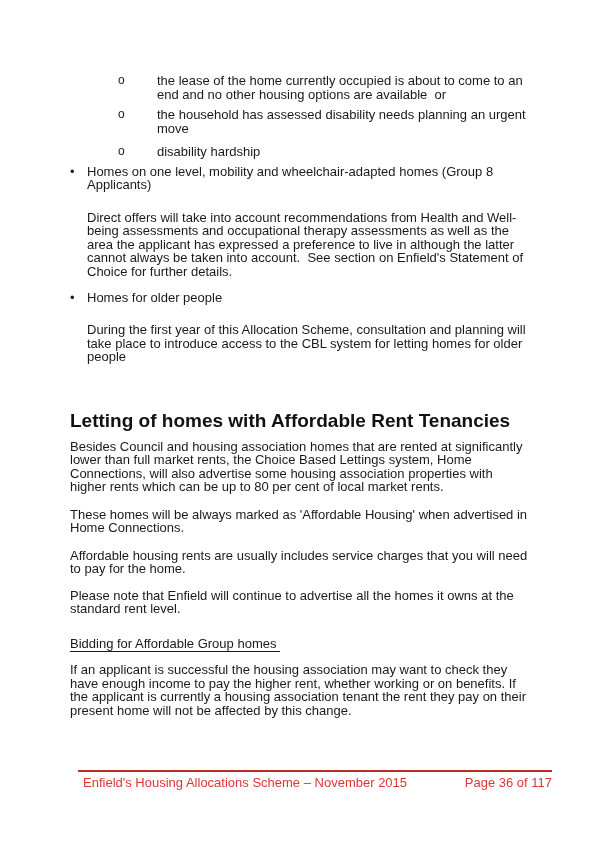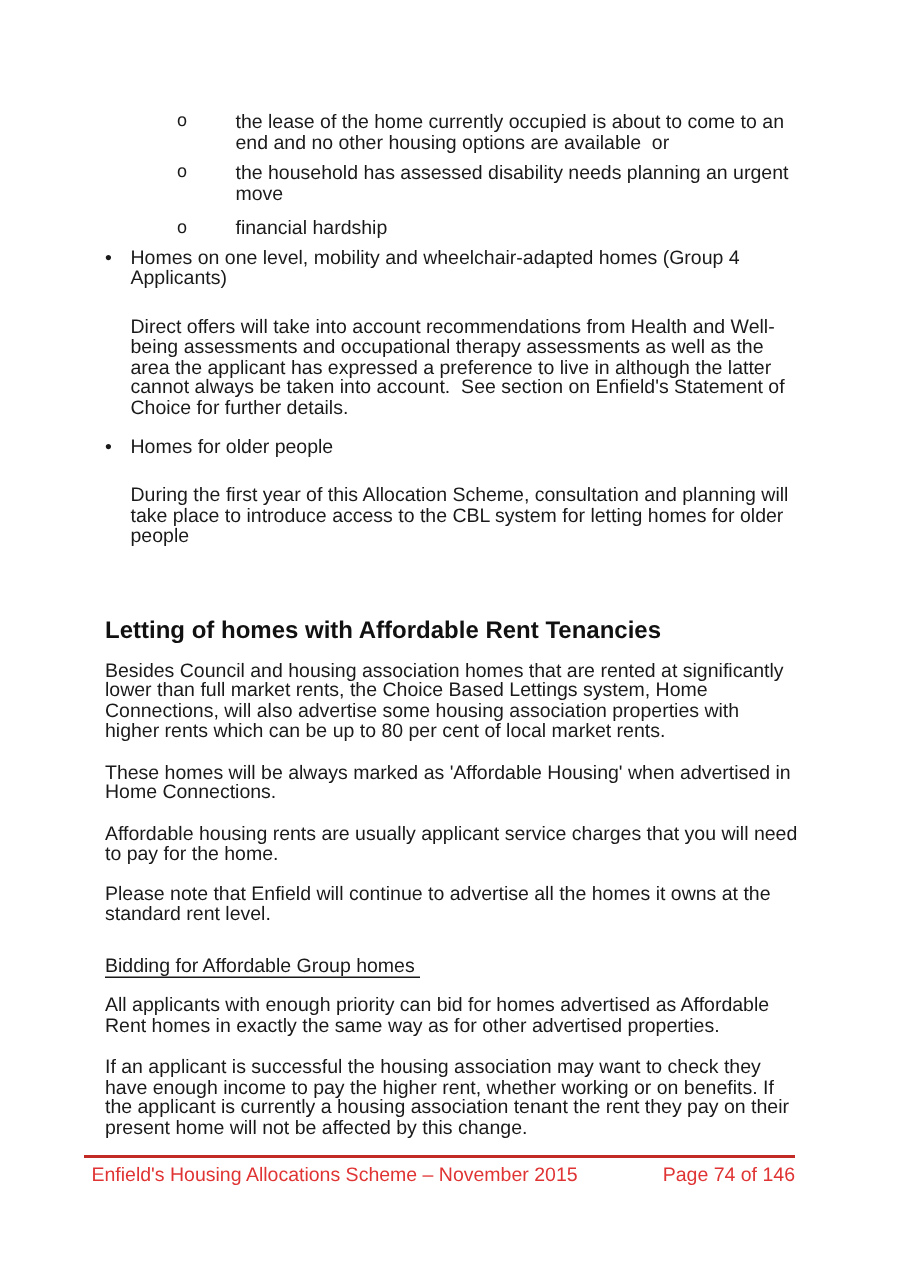--- a/index.html
+++ b/index.html
@@ -43,21 +43,21 @@
   .bullet-row {
     display: flex;
   }
   .marker1 {
     flex: 0 0 17px;
     font-size: 13px;
   }
   .bullet-row .txt { flex: 1; white-space: pre-wrap; }
   .indent { margin-left: 17px; width: 445px; }
   h2.section-heading {
-    font-size: 16px;
+    font-size: 19px;
     line-height: 15px;
     font-weight: bold;
     color: #111111;
   }
   .subheading-wrap { }
   .underline {
     border-bottom: 1px solid #1a1a1a;
     padding-right: 4px;
   }
   
@@ -67,21 +67,21 @@
   .mb13 { margin-bottom: 13px; }
   .mb14 { margin-bottom: 14px; }
   .mb19 { margin-bottom: 19px; }
   .mb18 { margin-bottom: 18.5px; }
   .mb31 { margin-bottom: 49px; }
   .mb12 { margin-bottom: 12px; }
   .mb39 { margin-bottom: 21px; }
   
   .footer {
     position: absolute;
-    left: 56px;
+    left: 78px;
     top: 770px;
     width: 474px;
   }
   .footer-line {
     height: 0;
     border-top: 2px solid #c22a26;
   }
   .footer-row {
     margin-top: 3px;
     display: flex;
@@ -102,57 +102,56 @@
       <span class="txt">the lease of the home currently occupied is about to come to an end and no other housing options are available  or</span>
     </div>
 
     <div class="sub-item mb9">
       <span class="marker2">o</span>
       <span class="txt">the household has assessed disability needs planning an urgent move</span>
     </div>
 
     <div class="sub-item mb6">
       <span class="marker2">o</span>
-      <span class="txt">financial hardship</span>
+      <span class="txt">disability hardship</span>
     </div>
 
     <div class="bullet-row mb19">
       <span class="marker1">•</span>
-      <span class="txt">Homes on one level, mobility and wheelchair-adapted homes (Group 4 Applicants)</span>
+      <span class="txt">Homes on one level, mobility and wheelchair-adapted homes (Group 8 Applicants)</span>
     </div>
 
     <p class="para indent mb13">Direct offers will take into account recommendations from Health and Well-being assessments and occupational therapy assessments as well as the area the applicant has expressed a preference to live in although the latter cannot always be taken into account.  See section on Enfield's Statement of Choice for further details.</p>
 
     <div class="bullet-row mb18">
       <span class="marker1">•</span>
       <span class="txt">Homes for older people</span>
     </div>
 
     <p class="para indent mb31">During the first year of this Allocation Scheme, consultation and planning will take place to introduce access to the CBL system for letting homes for older people</p>
 
     <h2 class="section-heading mb12">Letting of homes with Affordable Rent Tenancies</h2>
 
     <p class="para mb14">Besides Council and housing association homes that are rented at significantly lower than full market rents, the Choice Based Lettings system, Home Connections, will also advertise some housing association properties with higher rents which can be up to 80 per cent of local market rents.</p>
 
     <p class="para mb14">These homes will be always marked as 'Affordable Housing' when advertised in Home Connections.</p>
 
-    <p class="para mb13">Affordable housing rents are usually applicant service charges that you will need to pay for the home.</p>
+    <p class="para mb13">Affordable housing rents are usually includes service charges that you will need to pay for the home.</p>
 
     <p class="para mb39">Please note that Enfield will continue to advertise all the homes it owns at the standard rent level.</p>
 
     <p class="subheading-wrap mb13">
       <span class="underline">Bidding for Affordable Group homes</span>
     </p>
 
-    <p class="para mb14">All applicants with enough priority can bid for homes advertised as Affordable Rent homes in exactly the same way as for other advertised properties.</p>
 
     <p class="para">If an applicant is successful the housing association may want to check they have enough income to pay the higher rent, whether working or on benefits. If the applicant is currently a housing association tenant the rent they pay on their present home will not be affected by this change.</p>
 
   </div>
 
   <div class="footer">
     <div class="footer-line"></div>
     <div class="footer-row">
       <span class="f-left">Enfield's Housing Allocations Scheme – November 2015</span>
-      <span class="f-right">Page 74 of 146</span>
+      <span class="f-right">Page 36 of 117</span>
     </div>
   </div>
 </div>
 
 </body></html>

